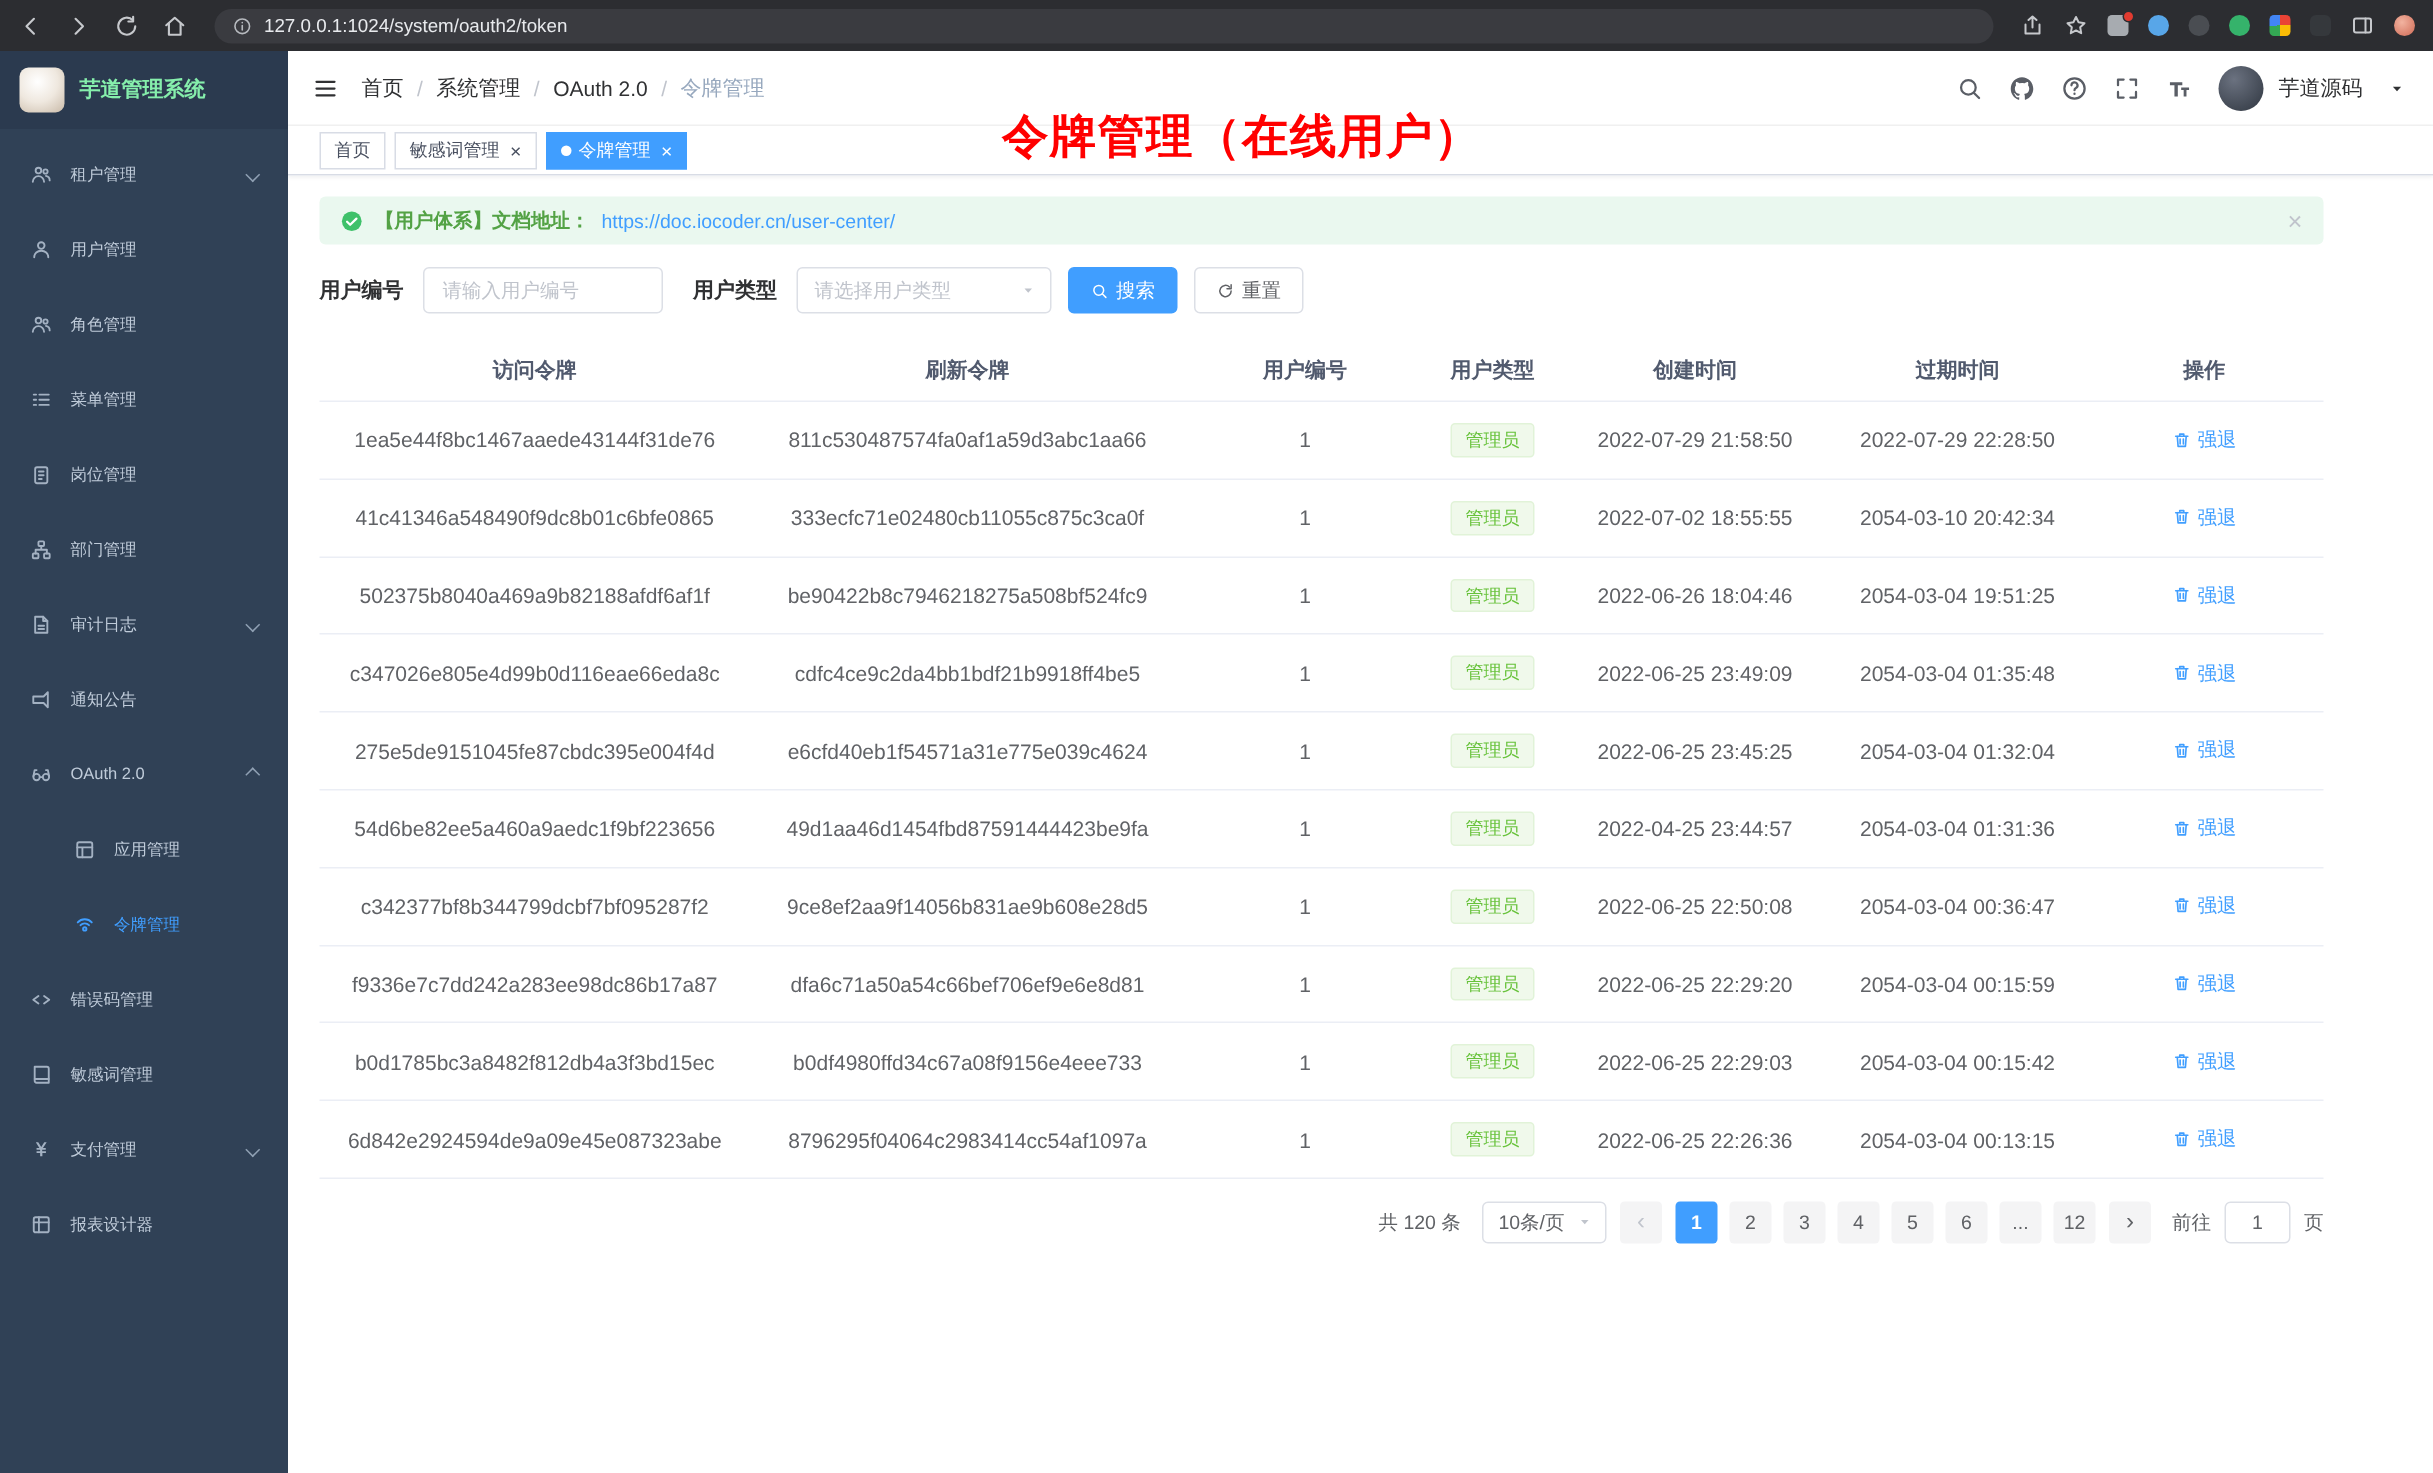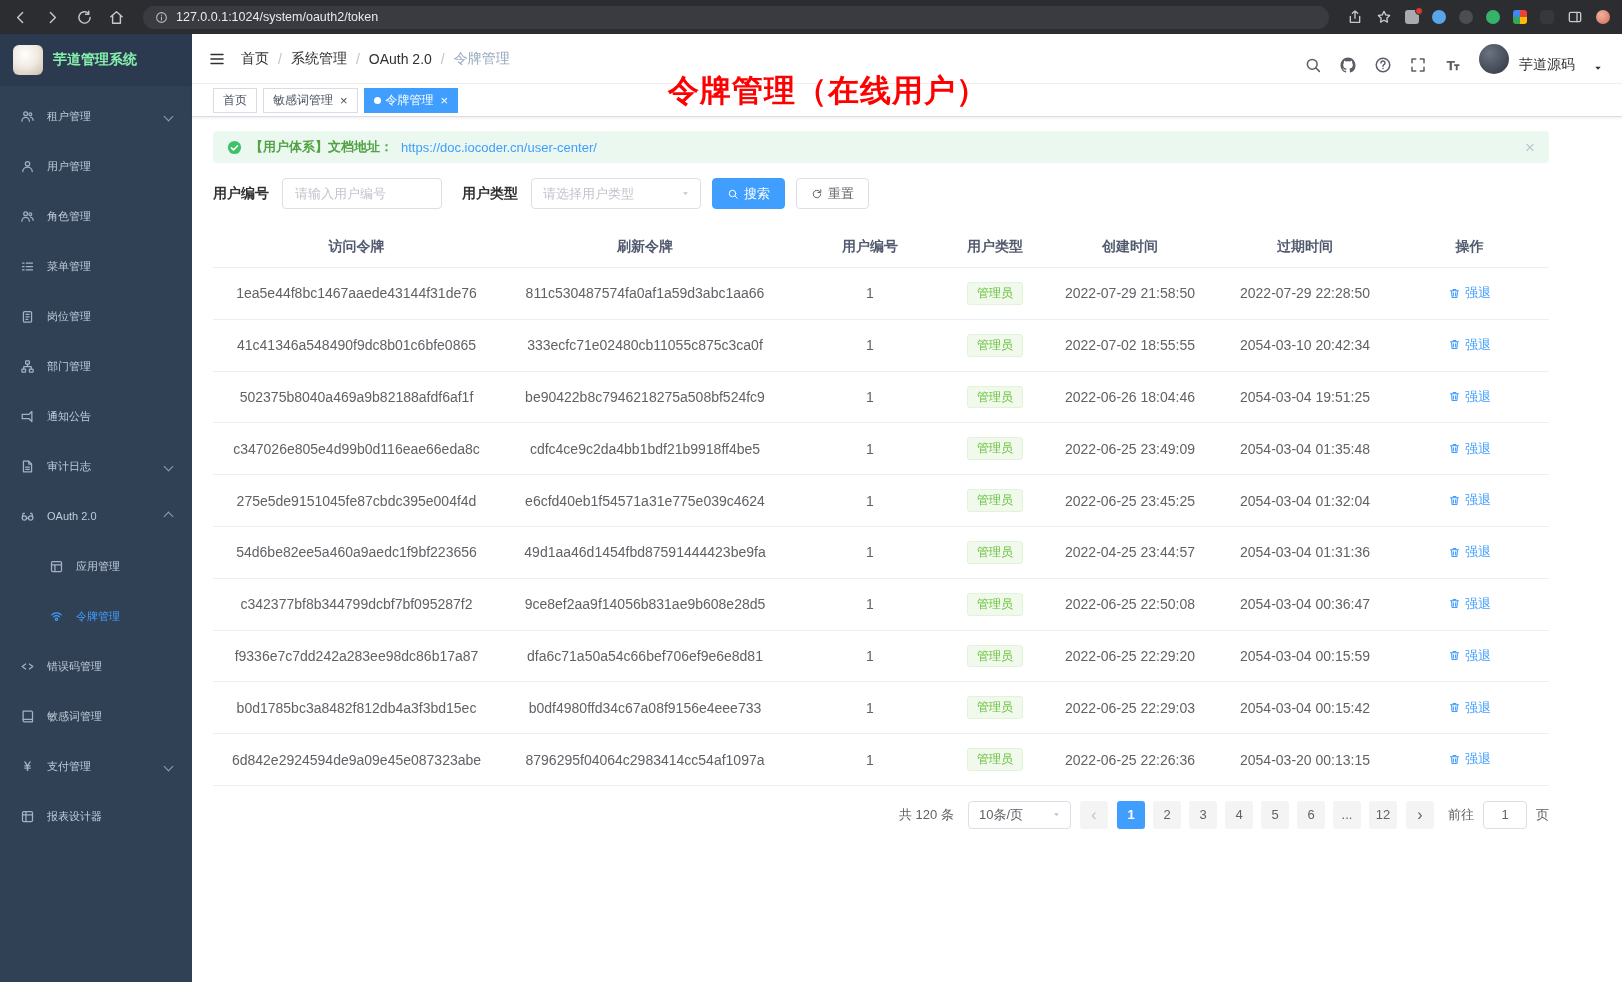--- a/index.html
+++ b/index.html
@@ -45,21 +45,21 @@
   .mi-arrow.up{transform:rotate(-135deg)}
 
   .main{flex:1;display:flex;flex-direction:column;min-width:0;background:#fff}
 
   
   .header{height:50px;display:flex;align-items:center;padding:0 18px 0 16px;gap:15px;border-bottom:1px solid #f2f2f2}
   .collapse{width:18px;height:18px;color:#303133;cursor:pointer}
   .breadcrumb{display:flex;align-items:center;gap:9px;font-size:14px;color:#303133}
   .bc-sep{color:#c0c4cc}
   .bc-last{color:#97a8be}
-  .hright{margin-left:auto;display:flex;align-items:flex-end;gap:17px}
+  .hright{margin-left:auto;display:flex;align-items:center;gap:17px}
   .hright .hicon{width:18px;height:18px;color:#5a5e66;cursor:pointer}
   .avatar{width:30px;height:30px;border-radius:50%;cursor:pointer;
     background:radial-gradient(circle at 35% 30%,#6b7280,#2f3640)}
   .uname{font-size:14px;color:#303133;margin-left:-7px;cursor:pointer}
   .caret{width:12px;height:12px;color:#303133;cursor:pointer}
 
   
   .tabbar{height:33px;display:flex;align-items:center;gap:6px;padding:0 21px;border-bottom:1px solid #d8dce5;box-shadow:0 1px 3px rgba(0,21,41,.08)}
   .tab{height:25px;display:inline-flex;align-items:center;gap:5px;padding:0 9px;border:1px solid #d8dce5;background:#fff;color:#495060;font-size:12px;cursor:pointer}
   .tab.active{background:#409eff;border-color:#409eff;color:#fff}
@@ -87,21 +87,21 @@
 
   .tbl{width:100%;border-collapse:collapse;table-layout:fixed;margin-top:18px;font-size:14px}
   .tbl th{padding:11px 0;font-weight:bold;color:#515a6e;border-bottom:1px solid #ebeef5;text-align:center}
   .tbl td{padding:14px 0;color:#606266;border-bottom:1px solid #ebeef5;text-align:center;overflow:hidden;white-space:nowrap}
   .tag{display:inline-block;background:#f0f9eb;border:1px solid #e1f3d8;color:#67c23a;font-size:12px;padding:2px 9px;border-radius:3px;line-height:1.4}
   .act{color:#409eff;font-size:13px;display:inline-flex;align-items:center;gap:4px;cursor:pointer}
   .act .icon{width:13px;height:13px}
 
   .pager{display:flex;align-items:center;justify-content:flex-end;margin-top:15px;font-size:13px;color:#606266;gap:9px}
   .ptotal{margin-right:5px}
-  .psize{height:28px;border:1px solid #dcdfe6;border-radius:4px;display:flex;align-items:center;gap:28px;padding:0 8px 0 10px;cursor:pointer}
+  .psize{height:28px;border:1px solid #dcdfe6;border-radius:4px;display:flex;align-items:center;gap:8px;padding:0 8px 0 10px;cursor:pointer}
   .pages{display:flex;gap:8px}
   .pbtn{min-width:28px;height:28px;border:none;background:#f4f4f5;border-radius:3px;color:#606266;font-size:13px;cursor:pointer;font-family:inherit}
   .pbtn.active{background:#409eff;color:#fff;font-weight:bold}
   .pbtn.arrow{font-size:16px;line-height:1}
   .pbtn.prev{color:#c0c4cc}
   .goto-label{margin-left:5px}
   .goto-input{width:44px;height:28px;border:1px solid #dcdfe6;border-radius:4px;text-align:center;font-size:13px;color:#606266;outline:none;font-family:inherit}
 
   .annotation{position:absolute;left:668px;top:70px;font-size:31px;font-weight:700;color:#ff0000;letter-spacing:1px;z-index:50;pointer-events:none;white-space:nowrap}
 </style>
@@ -249,34 +249,34 @@
               <rect x="3" y="16" width="6" height="5" rx="1"></rect>
               <rect x="15" y="16" width="6" height="5" rx="1"></rect>
               <path d="M12 8v4M6 16v-4h12v4"></path>
             </svg>
           </span>
           <span class="mi-label">部门管理</span>
         </div>
         <div class="menu-item">
           <span class="icon mi-icon">
             <svg viewBox="0 0 24 24" fill="none" stroke="currentColor" stroke-width="2" stroke-linecap="round" stroke-linejoin="round">
-              <path d="M3.5 8.5h11L19 4v16l-4.5-4.5h-11z"></path>
-            </svg>
-          </span>
-          <span class="mi-label">通知公告</span>
-        </div>
-        <div class="menu-item">
-          <span class="icon mi-icon">
-            <svg viewBox="0 0 24 24" fill="none" stroke="currentColor" stroke-width="2" stroke-linecap="round" stroke-linejoin="round">
               <path d="M14 3.5H5.5v17h13V8z"></path>
               <path d="M14 3.5V8h4.5M9 13h6M9 16.5h6"></path>
             </svg>
           </span>
           <span class="mi-label">审计日志</span>
           <span class="mi-arrow down"></span>
+        </div>
+        <div class="menu-item">
+          <span class="icon mi-icon">
+            <svg viewBox="0 0 24 24" fill="none" stroke="currentColor" stroke-width="2" stroke-linecap="round" stroke-linejoin="round">
+              <path d="M3.5 8.5h11L19 4v16l-4.5-4.5h-11z"></path>
+            </svg>
+          </span>
+          <span class="mi-label">通知公告</span>
         </div>
         <div class="menu-item">
           <span class="icon mi-icon">
             <svg viewBox="0 0 24 24" fill="none" stroke="currentColor" stroke-width="2" stroke-linecap="round" stroke-linejoin="round">
               <circle cx="7" cy="14.5" r="3.4"></circle>
               <circle cx="17" cy="14.5" r="3.4"></circle>
               <path d="M10.4 14.5h3.2M3.6 13.5L5 7h2M20.4 13.5L19 7h-2"></path>
             </svg>
           </span>
           <span class="mi-label">OAuth 2.0</span>
@@ -621,21 +621,21 @@
                   </span>
                   <span>强退</span>
                 </a></td>
             </tr>
             <tr>
               <td>6d842e2924594de9a09e45e087323abe</td>
               <td>8796295f04064c2983414cc54af1097a</td>
               <td>1</td>
               <td><span class="tag">管理员</span></td>
               <td>2022-06-25 22:26:36</td>
-              <td>2054-03-20 00:13:15</td>
+              <td>2054-03-04 00:13:15</td>
               <td><a class="act">
                   <span class="icon">
                     <svg viewBox="0 0 24 24" fill="none" stroke="currentColor" stroke-width="2" stroke-linecap="round" stroke-linejoin="round">
                       <path d="M4.5 7h15M9.5 7V4.5h5V7M6.5 7l1 12.5h9l1-12.5M10 10.5v6M14 10.5v6"></path>
                     </svg>
                   </span>
                   <span>强退</span>
                 </a></td>
             </tr>
           </tbody>

